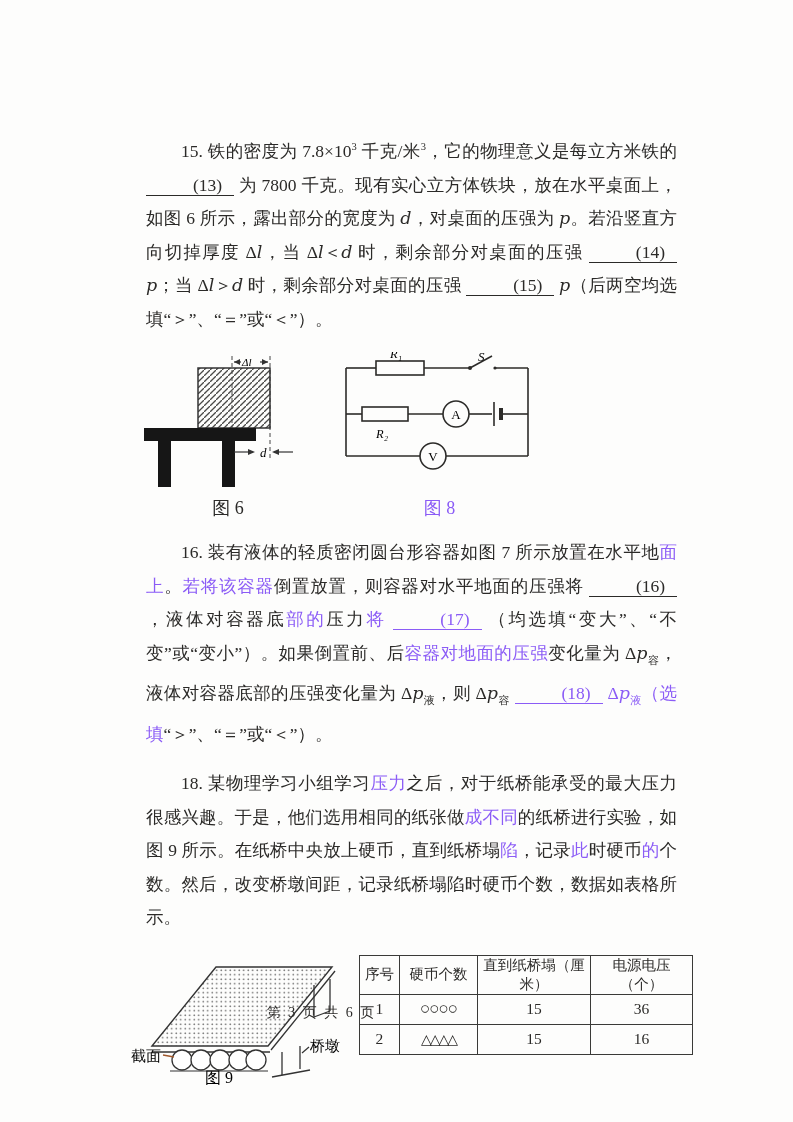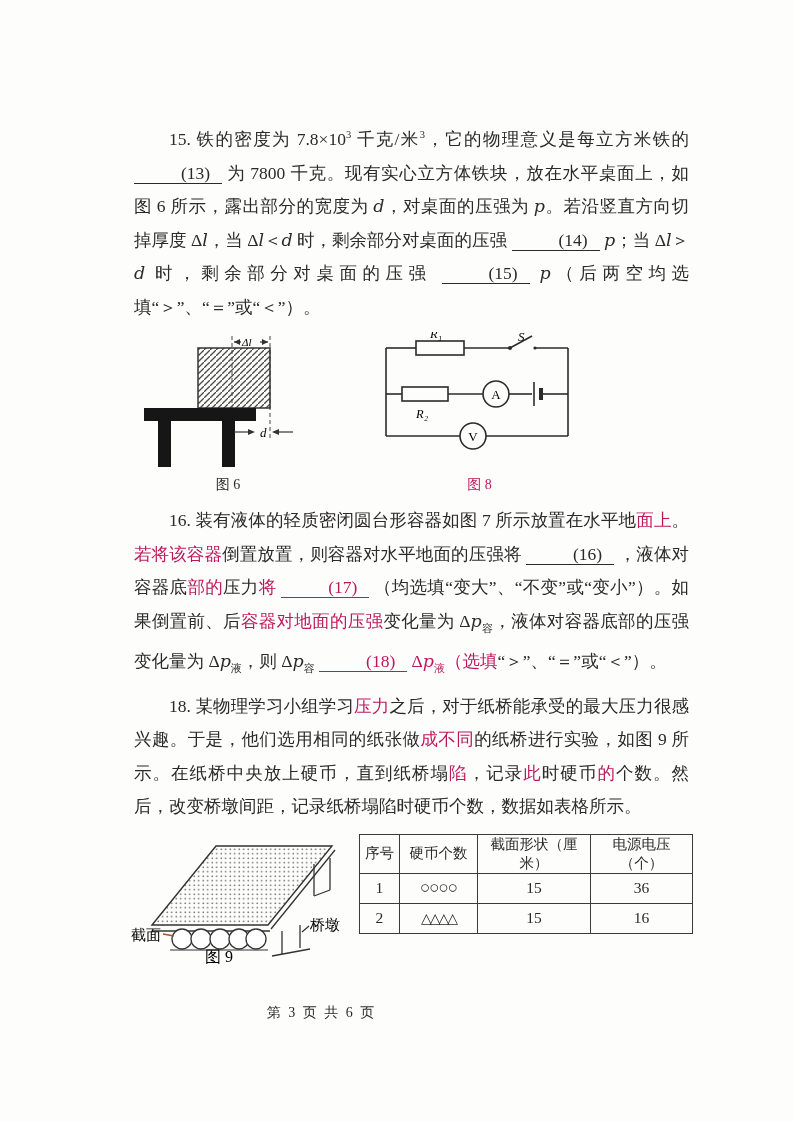--- a/index.html
+++ b/index.html
@@ -1,28 +1,28 @@
 <!DOCTYPE html>
 <html><head>
 <meta charset="utf-8">
 <style>
   html,body{margin:0;padding:0;}
   body{width:793px;height:1122px;background:#fdfdfc;position:relative;overflow:hidden;
        font-family:"Liberation Serif","DejaVu Serif",serif;color:#2b2a28;}
   .content{position:absolute;left:130px;top:114px;width:563px;}
-  p.q{font-size:17.5px;line-height:33.5px;text-align:justify;text-indent:2em;margin:4px;}
-  .o{color:#be185d;}
+  p.q{font-size:17.5px;line-height:33.5px;text-align:justify;text-indent:2em;margin:16px;}
+  .o{color:#8b5cf6;}
   .m{font-style:italic;font-family:"DejaVu Serif",serif;}
   .sup{font-size:10.5px;vertical-align:7px;}
   .sub{font-size:11px;vertical-align:-5px;}
   .blank{display:inline-block;min-width:64px;padding:0 12px;border-bottom:1.4px solid currentColor;
          text-align:center;box-sizing:border-box;line-height:20px;}
-  .figrow{display:flex;align-items:center;margin:8px 0 10px 0;gap:40px;}
+  .figrow{display:flex;align-items:center;margin:8px 0 10px 0;}
   .figbox{text-align:center;}
-  .figcap{font-size:14px;margin-top:4px;}
+  .figcap{font-size:18px;margin-top:4px;}
   svg{display:block;}
   .fig9row{display:flex;align-items:flex-start;margin-top:6px;}
   table.bridge{border-collapse:collapse;margin-left:14px;margin-top:4px;}
   table.bridge th,table.bridge td{border:1.3px solid #3a3a38;text-align:center;
     font-family:"Liberation Serif","DejaVu Serif",serif;font-weight:normal;}
   table.bridge th{font-size:14.5px;height:27px;padding:0 4px;}
   table.bridge td{font-size:15.5px;height:27px;}
   td.shape.circles{font-size:17px;letter-spacing:-1px;}
   td.shape.triangles{font-size:14px;letter-spacing:-2px;}
   .footer{position:absolute;left:0;top:1004px;width:643px;text-align:center;
@@ -136,21 +136,21 @@
         <text class="svgtext" x="180" y="100" font-size="15">桥墩</text>
         <text class="svgtext" x="75" y="132" font-size="16">图 9</text>
       </svg>
     </div>
 
     <table class="bridge">
       <thead>
         <tr>
           <th style="width:34px">序号</th>
           <th style="width:76px">硬币个数</th>
-          <th style="width:118px">截面形状（厘米）</th>
+          <th style="width:118px">直到纸桥塌（厘米）</th>
           <th style="width:102px">电源电压（个）</th>
         </tr>
       </thead>
       <tbody>
           <tr>
             <td>1</td>
             <td class="shape circles">○○○○</td>
             <td>15</td>
             <td>36</td>
           </tr>

